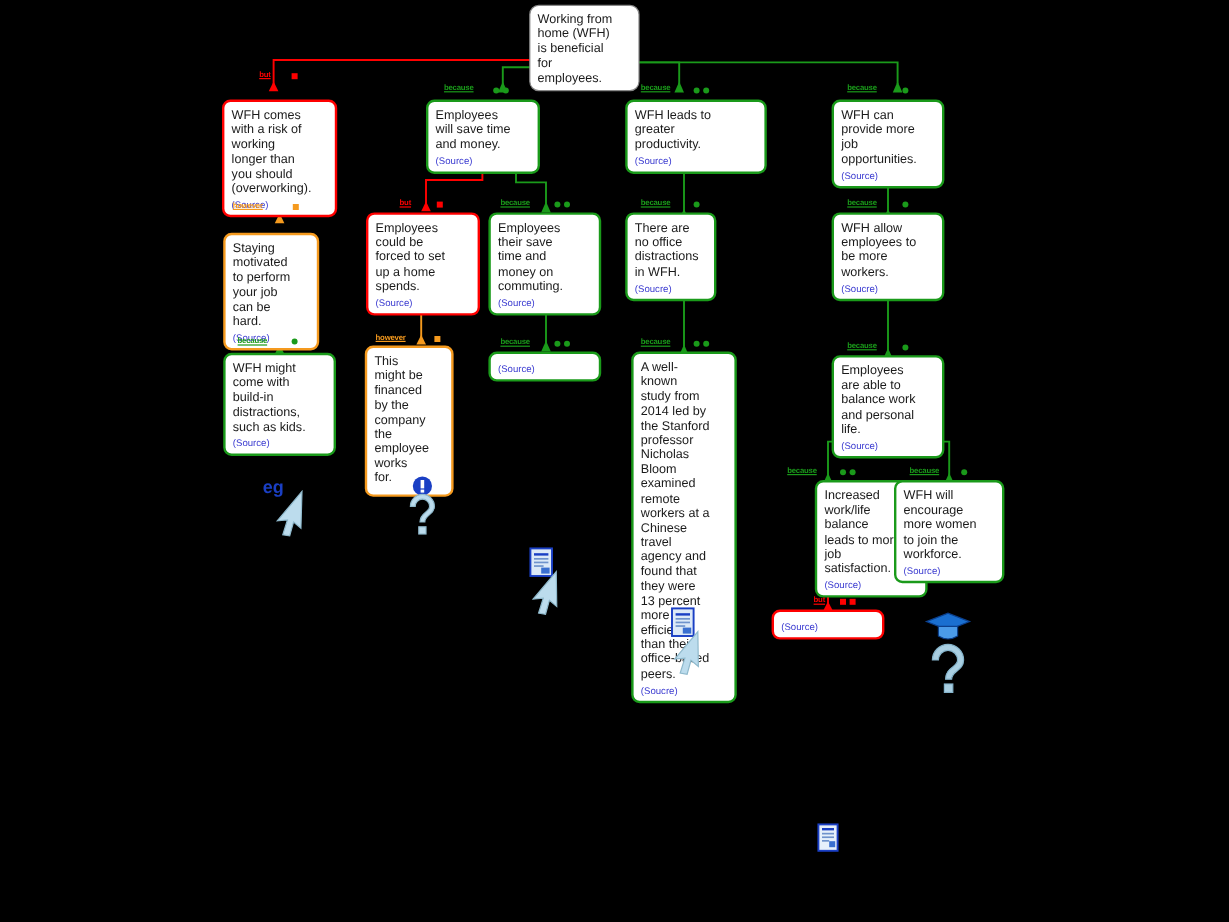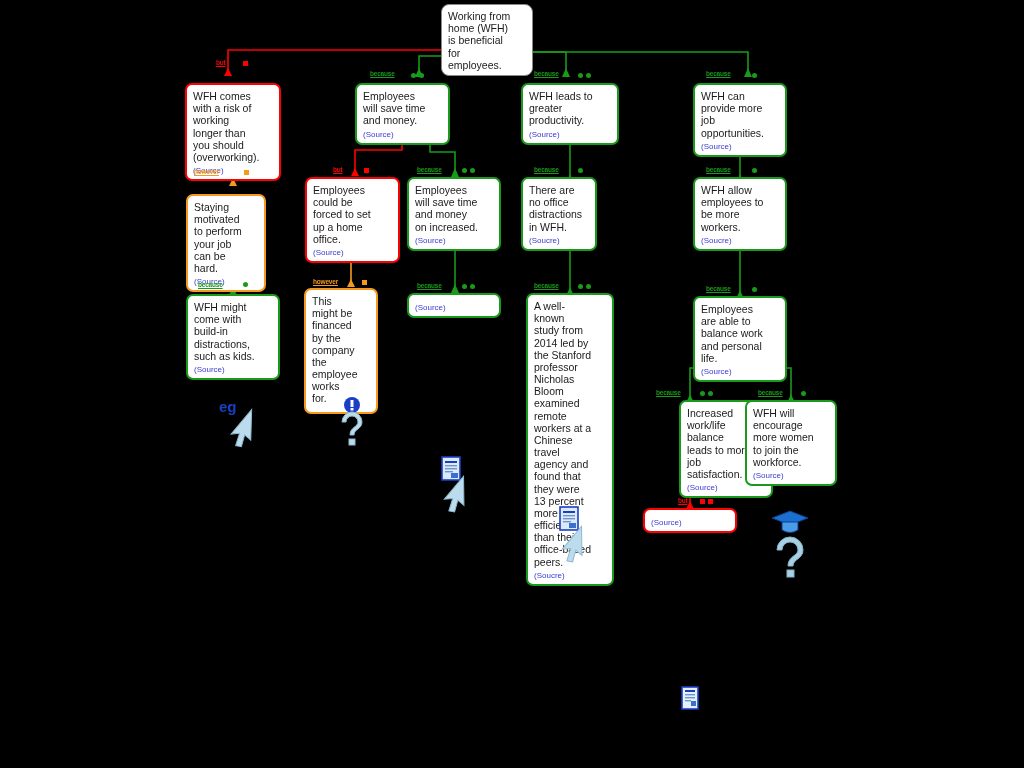--- a/index.html
+++ b/index.html
@@ -115,39 +115,39 @@
     <span class="txt">WFH might come with build-in distractions, such as kids.</span>
     <span class="src">(Source)</span>
   </div>
 
   <div class="node green" style="left:355px;top:83px;width:95px;">
     <span class="txt">Employees will save time and money.</span>
     <span class="src">(Source)</span>
   </div>
 
   <div class="node red" style="left:305px;top:177px;width:95px;">
-    <span class="txt">Employees could be forced to set up a home office.</span>
+    <span class="txt">Employees could be forced to set up a home spends.</span>
     <span class="src">(Source)</span>
   </div>
 
   <div class="node orange" style="left:304px;top:288px;width:74px;">
     <span class="txt">This might be financed by the company the employee works for.</span>
     <span class="src"></span>
   </div>
 
   <div class="node green" style="left:407px;top:177px;width:94px;">
-    <span class="txt">Employees will save time and money on increased.</span>
+    <span class="txt">Employees their save time and money on commuting.</span>
     <span class="src">(Source)</span>
   </div>
 
   <div class="node green" style="left:407px;top:293px;width:94px;">
     <span class="src">(Source)</span>
   </div>
 
-  <div class="node green" style="left:521px;top:83px;width:98px;">
+  <div class="node green" style="left:521px;top:83px;width:118px;">
     <span class="txt">WFH leads to greater productivity.</span>
     <span class="src">(Source)</span>
   </div>
 
   <div class="node green" style="left:521px;top:177px;width:76px;">
     <span class="txt">There are no office distractions in WFH.</span>
     <span class="src">(Soucre)</span>
   </div>
 
   <div class="node green" style="left:526px;top:293px;width:88px;">

